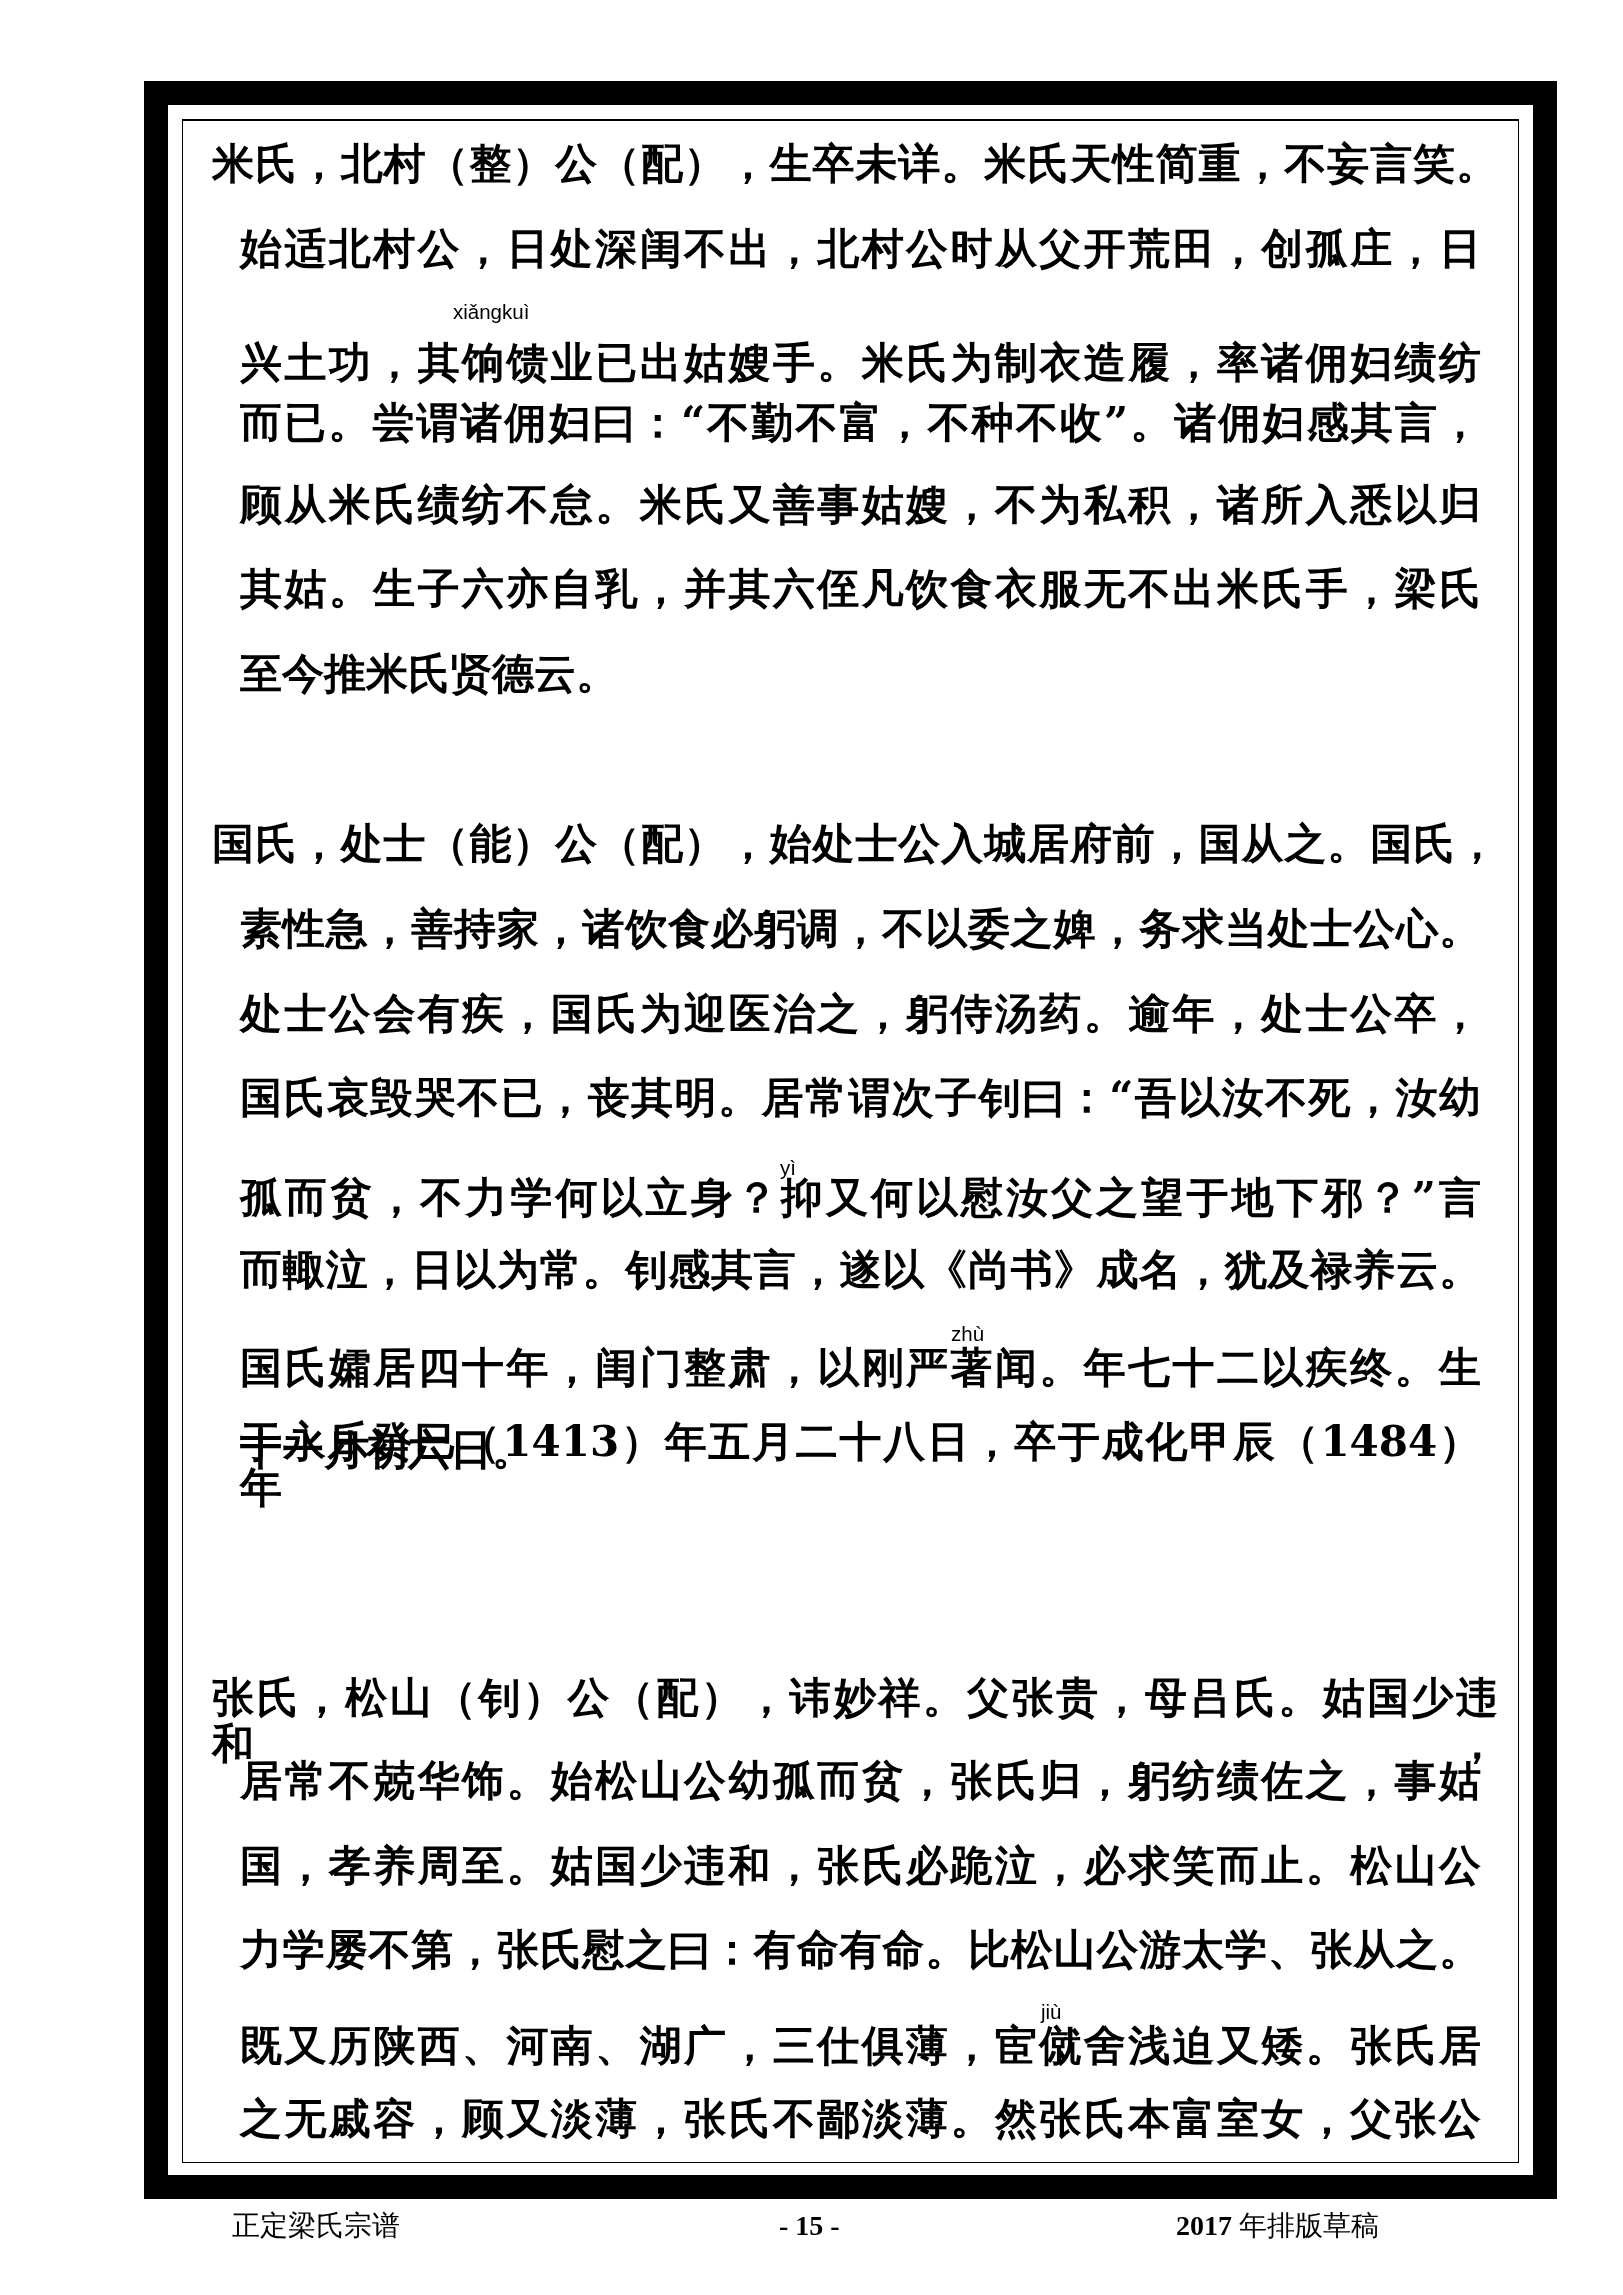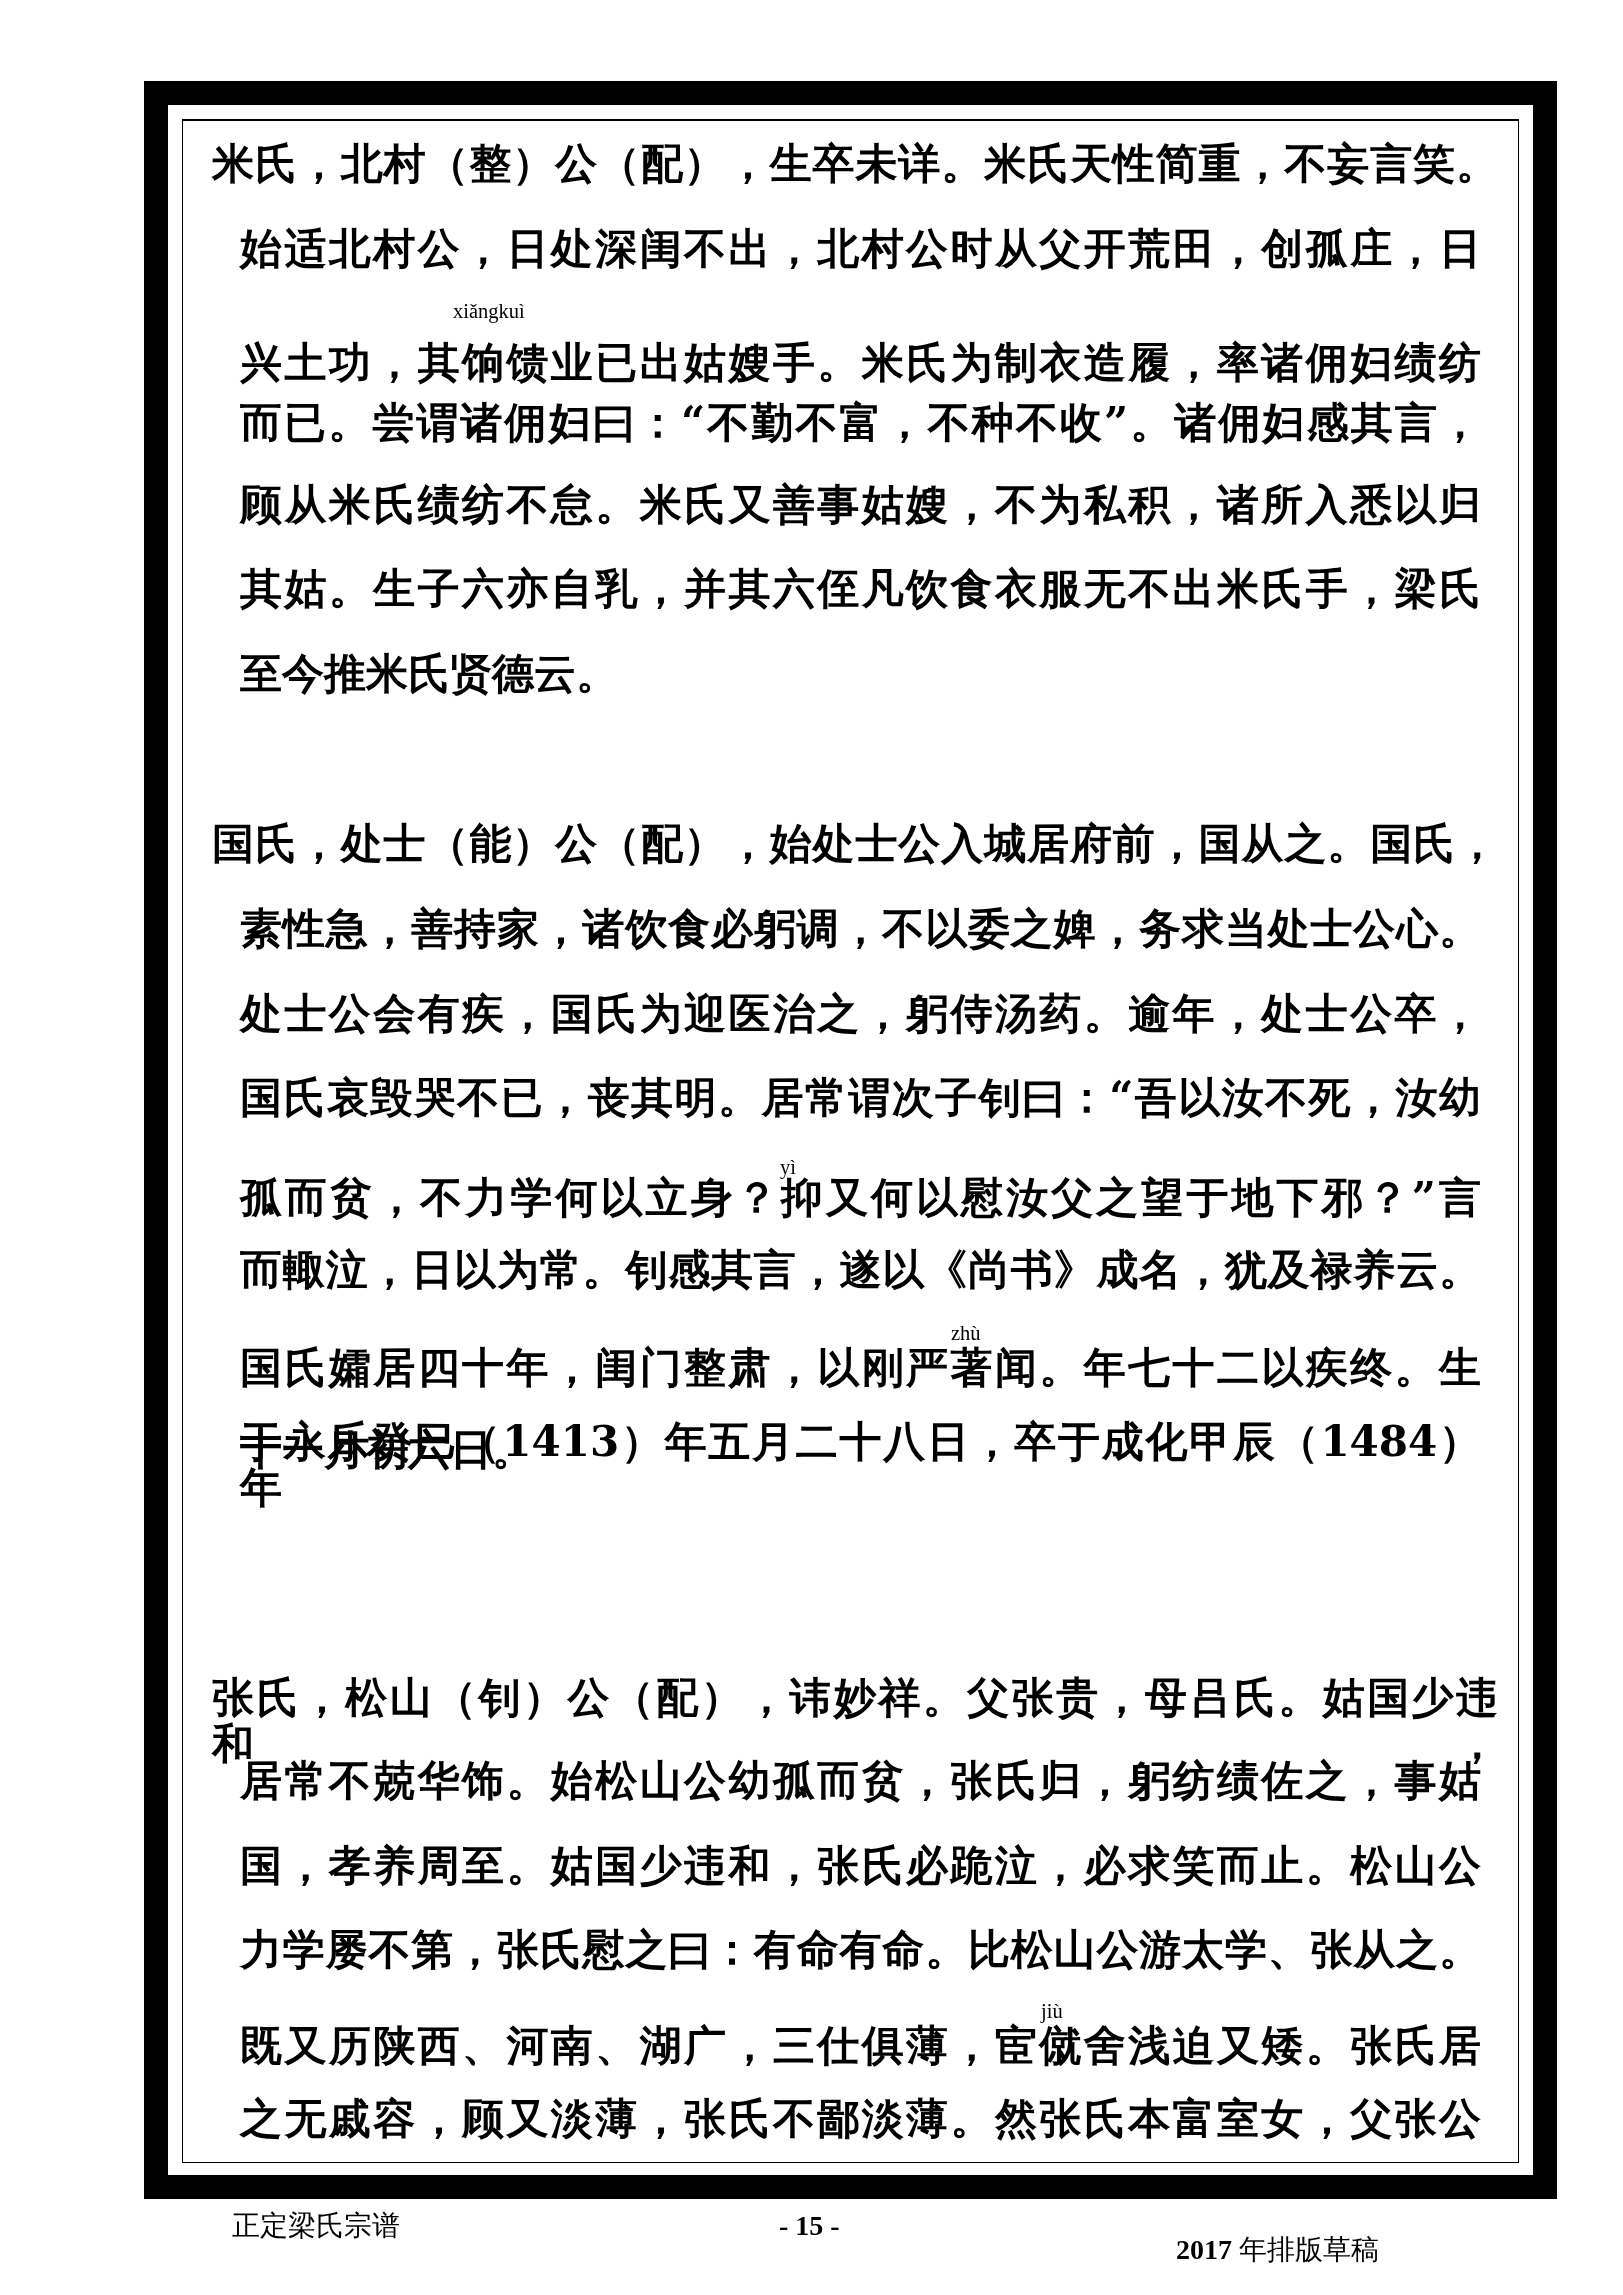--- a/index.html
+++ b/index.html
@@ -7,27 +7,27 @@
          font-family: "DejaVu Serif", "Liberation Serif", serif; color: #000; }
   .frame-outer { position: absolute; left: 144px; top: 81px; width: 1413px; height: 2118px;
                  box-sizing: border-box; border: 24px solid #000; background: #fff; }
   .frame-inner { position: absolute; left: 182px; top: 119px; width: 1337px; height: 2044px;
                  box-sizing: border-box; border: 1.6px solid #000; border-top-width: 2.5px; background: #fff; }
   .line { position: absolute; height: 46px; font-size: 42px; line-height: 46px; white-space: nowrap;
           font-weight: bold; letter-spacing: 0; }
   .line.full { text-align: justify; text-align-last: justify; white-space: normal; }
   .line.first { left: 196px; width: 1286px; margin-left: 16px; }
   .line.cont  { left: 240px; width: 1241px; }
-  .ruby { position: absolute; font-family: Liberation Serif, serif;
+  .ruby { position: absolute; font-family: Liberation Sans, sans-serif;
           font-size: 20.5px; line-height: 21px; white-space: nowrap; }
   .footer { position: absolute; top: 2204px; height: 43px; font-size: 28px; line-height: 43px;
             font-family: "Liberation Serif", "DejaVu Serif", serif; white-space: nowrap; }
   .footer.left { left: 232px; }
   .footer.center { left: 779px; font-weight: bold; }
-  .footer.right { left: 1176px; margin-top: 24px; }
+  .footer.right { left: 1176px; }
   .footer .num { font-weight: bold; }
 </style>
 </head>
 <body>
 
 <div class="frame-outer"></div>
 <div class="frame-inner"></div>
 
 <div id="content">
 

